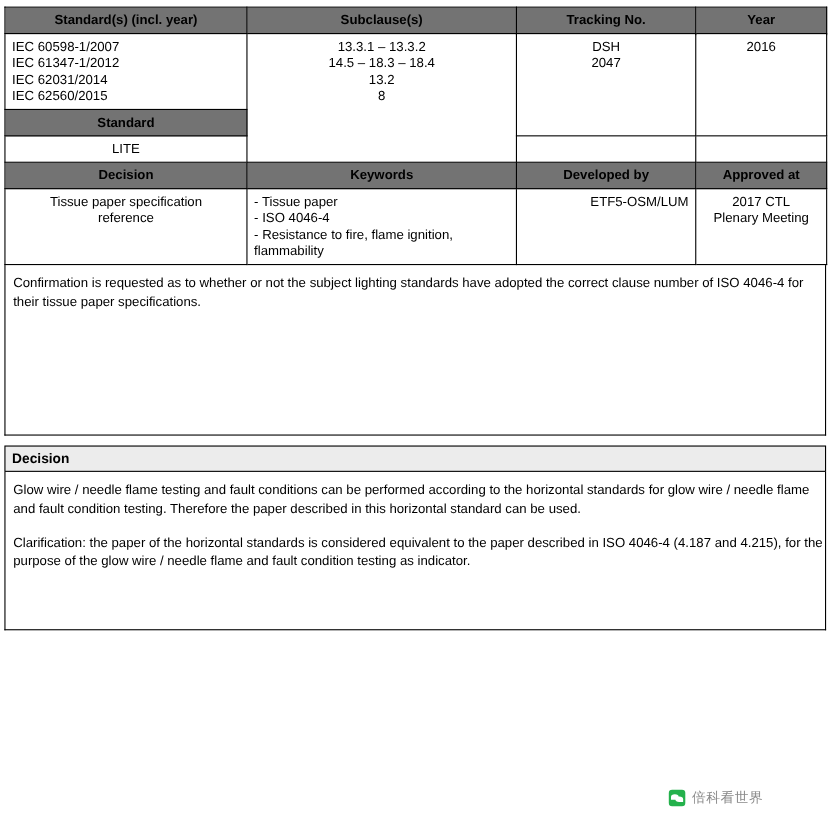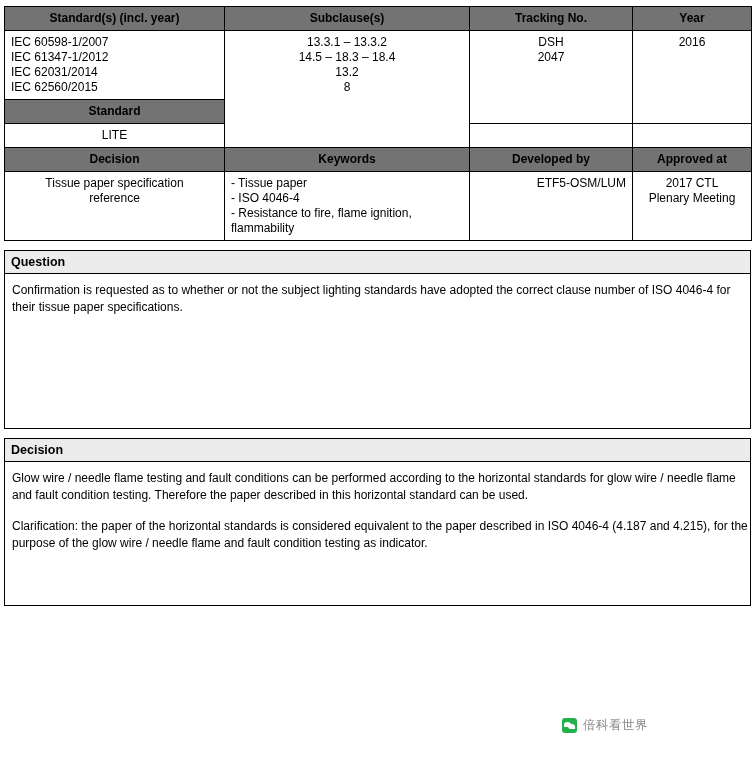--- a/index.html
+++ b/index.html
@@ -112,21 +112,21 @@
     height: 144px;
   }
   .para + .para {
     margin-top: 14px;
   }
   .nl {
     display: block;
   }
   .watermark {
     position: absolute;
-    left: 562px;
+    left: 608px;
     top: 717px;
     display: flex;
     align-items: center;
     gap: 6px;
   }
   .wm-logo {
     width: 15px;
     height: 15px;
     border-radius: 3px;
     background: #24b14c;
@@ -230,21 +230,20 @@
         </td>
         <td class="dev-val">ETF5-OSM/LUM</td>
         <td class="appr-val">
           <span class="nl">2017 CTL</span>
           <span class="nl">Plenary Meeting</span>
         </td>
       </tr>
     </tbody>
   </table>
 
-  <div class="section-band">Question</div>
   <div class="section-body qbody">
     <div class="para">Confirmation is requested as to whether or not the subject lighting standards have adopted the correct clause number of ISO 4046-4 for their tissue paper specifications.</div>
   </div>
 
   <div class="section-band">Decision</div>
   <div class="section-body dbody">
     <div class="para">Glow wire / needle flame testing and fault conditions can be performed according to the horizontal standards for glow wire / needle flame and fault condition testing. Therefore the paper described in this horizontal standard can be used.</div>
     <div class="para">Clarification: the paper of the horizontal standards is considered equivalent to the paper described in ISO 4046-4 (4.187 and 4.215), for the purpose of the glow wire / needle flame and fault condition testing as indicator.</div>
   </div>
 

